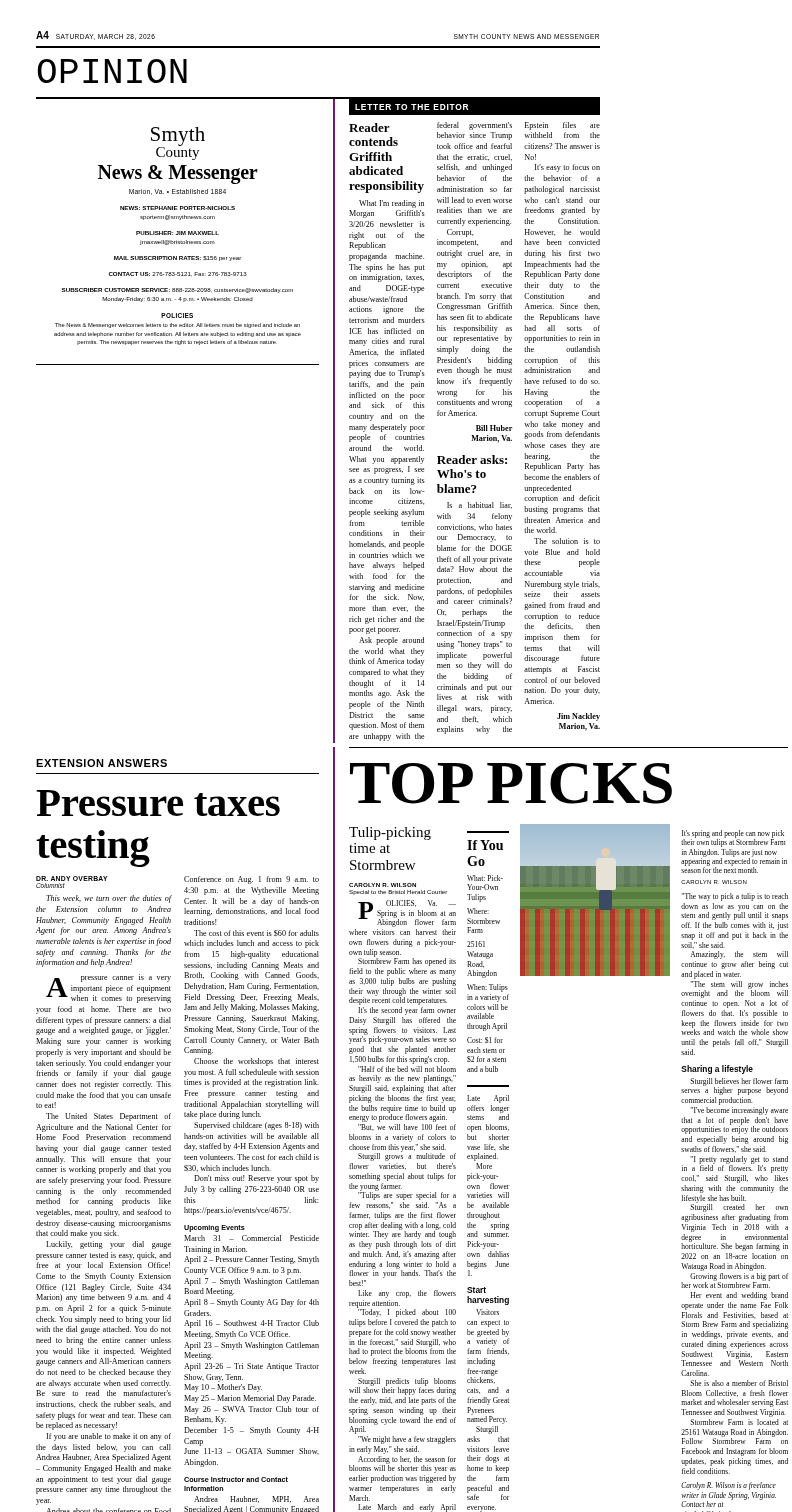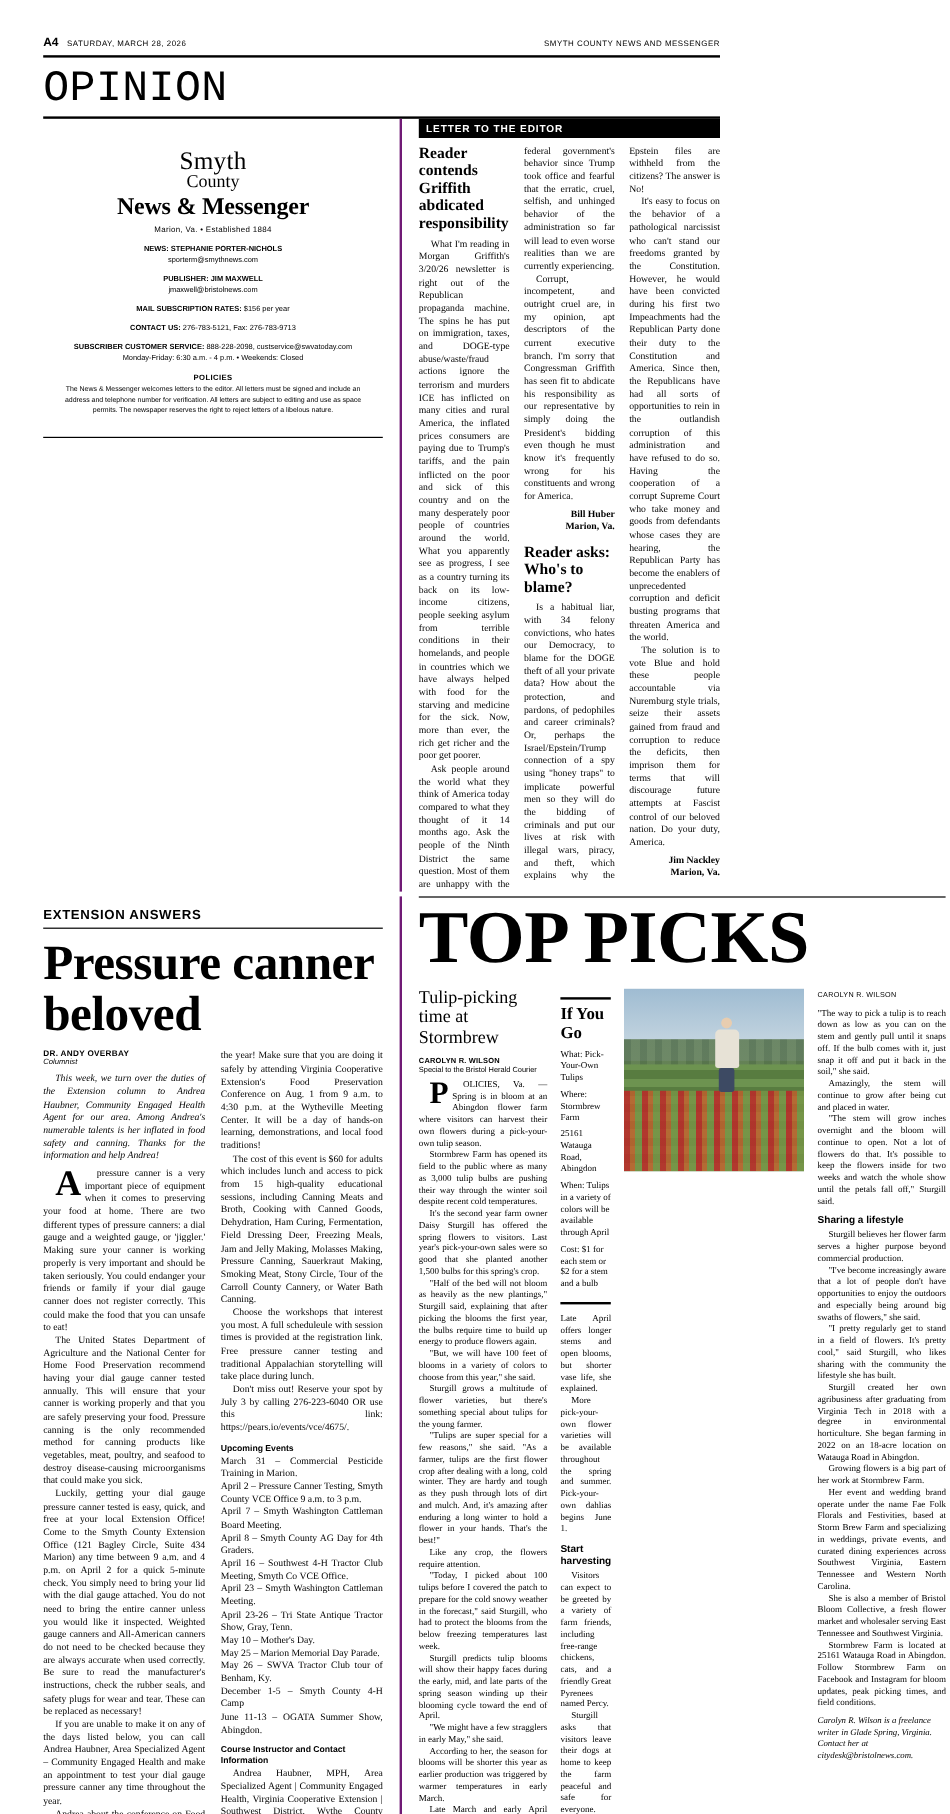--- a/index.html
+++ b/index.html
@@ -288,34 +288,35 @@
         <div class="sign" style="margin-top:0">Marion, Va.</div>
       </div>
     </div>
   </div>
 
   <div class="grid" style="margin-top:4px;">
 
     <div class="col-left">
       <div class="sec-kicker">EXTENSION ANSWERS</div>
       <div class="rule-med"></div>
-      <div class="big-head">Pressure canner beloved</div>
+      <div class="big-head">Pressure taxes testing</div>
 
       <div class="twocol-2">
         <div class="byline-name">DR. ANDY OVERBAY</div>
         <div class="byline-role">Columnist</div>
-        <p class="italic-intro">This week, we turn over the duties of the Extension column to Andrea Haubner, Community Engaged Health Agent for our area. Among Andrea's numerable talents is her inflated in food safety and canning. Thanks for the information and help Andrea!</p>
+        <p class="italic-intro">This week, we turn over the duties of the Extension column to Andrea Haubner, Community Engaged Health Agent for our area. Among Andrea's numerable talents is her expertise in food safety and canning. Thanks for the information and help Andrea!</p>
         <p class="body dropcap" style="margin-top:4px">A pressure canner is a very important piece of equipment when it comes to preserving your food at home. There are two different types of pressure canners: a dial gauge and a weighted gauge, or 'jiggler.' Making sure your canner is working properly is very important and should be taken seriously. You could endanger your friends or family if your dial gauge canner does not register correctly. This could make the food that you can unsafe to eat!</p>
         <p class="body">The United States Department of Agriculture and the National Center for Home Food Preservation recommend having your dial gauge canner tested annually. This will ensure that your canner is working properly and that you are safely preserving your food. Pressure canning is the only recommended method for canning products like vegetables, meat, poultry, and seafood to destroy disease-causing microorganisms that could make you sick.</p>
         <p class="body">Luckily, getting your dial gauge pressure canner tested is easy, quick, and free at your local Extension Office! Come to the Smyth County Extension Office (121 Bagley Circle, Suite 434 Marion) any time between 9 a.m. and 4 p.m. on April 2 for a quick 5-minute check. You simply need to bring your lid with the dial gauge attached. You do not need to bring the entire canner unless you would like it inspected. Weighted gauge canners and All-American canners do not need to be checked because they are always accurate when used correctly. Be sure to read the manufacturer's instructions, check the rubber seals, and safety plugs for wear and tear. These can be replaced as necessary!</p>
         <p class="body">If you are unable to make it on any of the days listed below, you can call Andrea Haubner, Area Specialized Agent – Community Engaged Health and make an appointment to test your dial gauge pressure canner any time throughout the year.</p>
         <p class="body">Andrea about the conference on Food Safety that she in planning in August.</p>
         <p class="body">Food preservation methods such as canning, fermentation, dehydration and freezing are great ways to preserve our food so that your items last throughout the year! Make sure that you are doing it safely by attending Virginia Cooperative Extension's Food Preservation Conference on Aug. 1 from 9 a.m. to 4:30 p.m. at the Wytheville Meeting Center. It will be a day of hands-on learning, demonstrations, and local food traditions!</p>
         <p class="body">The cost of this event is $60 for adults which includes lunch and access to pick from 15 high-quality educational sessions, including Canning Meats and Broth, Cooking with Canned Goods, Dehydration, Ham Curing, Fermentation, Field Dressing Deer, Freezing Meals, Jam and Jelly Making, Molasses Making, Pressure Canning, Sauerkraut Making, Smoking Meat, Stony Circle, Tour of the Carroll County Cannery, or Water Bath Canning.</p>
         <p class="body">Choose the workshops that interest you most. A full scheduleule with session times is provided at the registration link. Free pressure canner testing and traditional Appalachian storytelling will take place during lunch.</p>
+        <p class="body">Supervised childcare (ages 8-18) with hands-on activities will be available all day, staffed by 4-H Extension Agents and teen volunteers. The cost for each child is $30, which includes lunch.</p>
         <p class="body">Don't miss out! Reserve your spot by July 3 by calling 276-223-6040 OR use this link: https://pears.io/events/vce/4675/.</p>
 
         <div class="subhd">Upcoming Events</div>
         <p class="body noind">March 31 – Commercial Pesticide Training in Marion.</p>
         <p class="body noind">April 2 – Pressure Canner Testing, Smyth County VCE Office 9 a.m. to 3 p.m.</p>
         <p class="body noind">April 7 – Smyth Washington Cattleman Board Meeting.</p>
         <p class="body noind">April 8 – Smyth County AG Day for 4th Graders.</p>
         <p class="body noind">April 16 – Southwest 4-H Tractor Club Meeting, Smyth Co VCE Office.</p>
         <p class="body noind">April 23 – Smyth Washington Cattleman Meeting.</p>
         <p class="body noind">April 23-26 – Tri State Antique Tractor Show, Gray, Tenn.</p>
@@ -385,20 +386,21 @@
             <div class="tulips"></div>
             <div class="person">
               <div class="head"></div>
               <div class="body"></div>
               <div class="legs"></div>
             </div>
           </div>
         </div>
 
         <div>
+          <p class="photocap">It's spring and people can now pick their own tulips at Stormbrew Farm in Abingdon. Tulips are just now appearing and expected to remain in season for the next month.</p>
           <div class="photocred">CAROLYN R. WILSON</div>
           <p class="body-sm noind" style="margin-top:7px">"The way to pick a tulip is to reach down as low as you can on the stem and gently pull until it snaps off. If the bulb comes with it, just snap it off and put it back in the soil," she said.</p>
           <p class="body-sm">Amazingly, the stem will continue to grow after being cut and placed in water.</p>
           <p class="body-sm">"The stem will grow inches overnight and the bloom will continue to open. Not a lot of flowers do that. It's possible to keep the flowers inside for two weeks and watch the whole show until the petals fall off," Sturgill said.</p>
           <div class="subhd-sm">Sharing a lifestyle</div>
           <p class="body-sm">Sturgill believes her flower farm serves a higher purpose beyond commercial production.</p>
           <p class="body-sm">"I've become increasingly aware that a lot of people don't have opportunities to enjoy the outdoors and especially being around big swaths of flowers," she said.</p>
           <p class="body-sm">"I pretty regularly get to stand in a field of flowers. It's pretty cool," said Sturgill, who likes sharing with the community the lifestyle she has built.</p>
           <p class="body-sm">Sturgill created her own agribusiness after graduating from Virginia Tech in 2018 with a degree in environmental horticulture. She began farming in 2022 on an 18-acre location on Watauga Road in Abingdon.</p>
           <p class="body-sm">Growing flowers is a big part of her work at Stormbrew Farm.</p>

